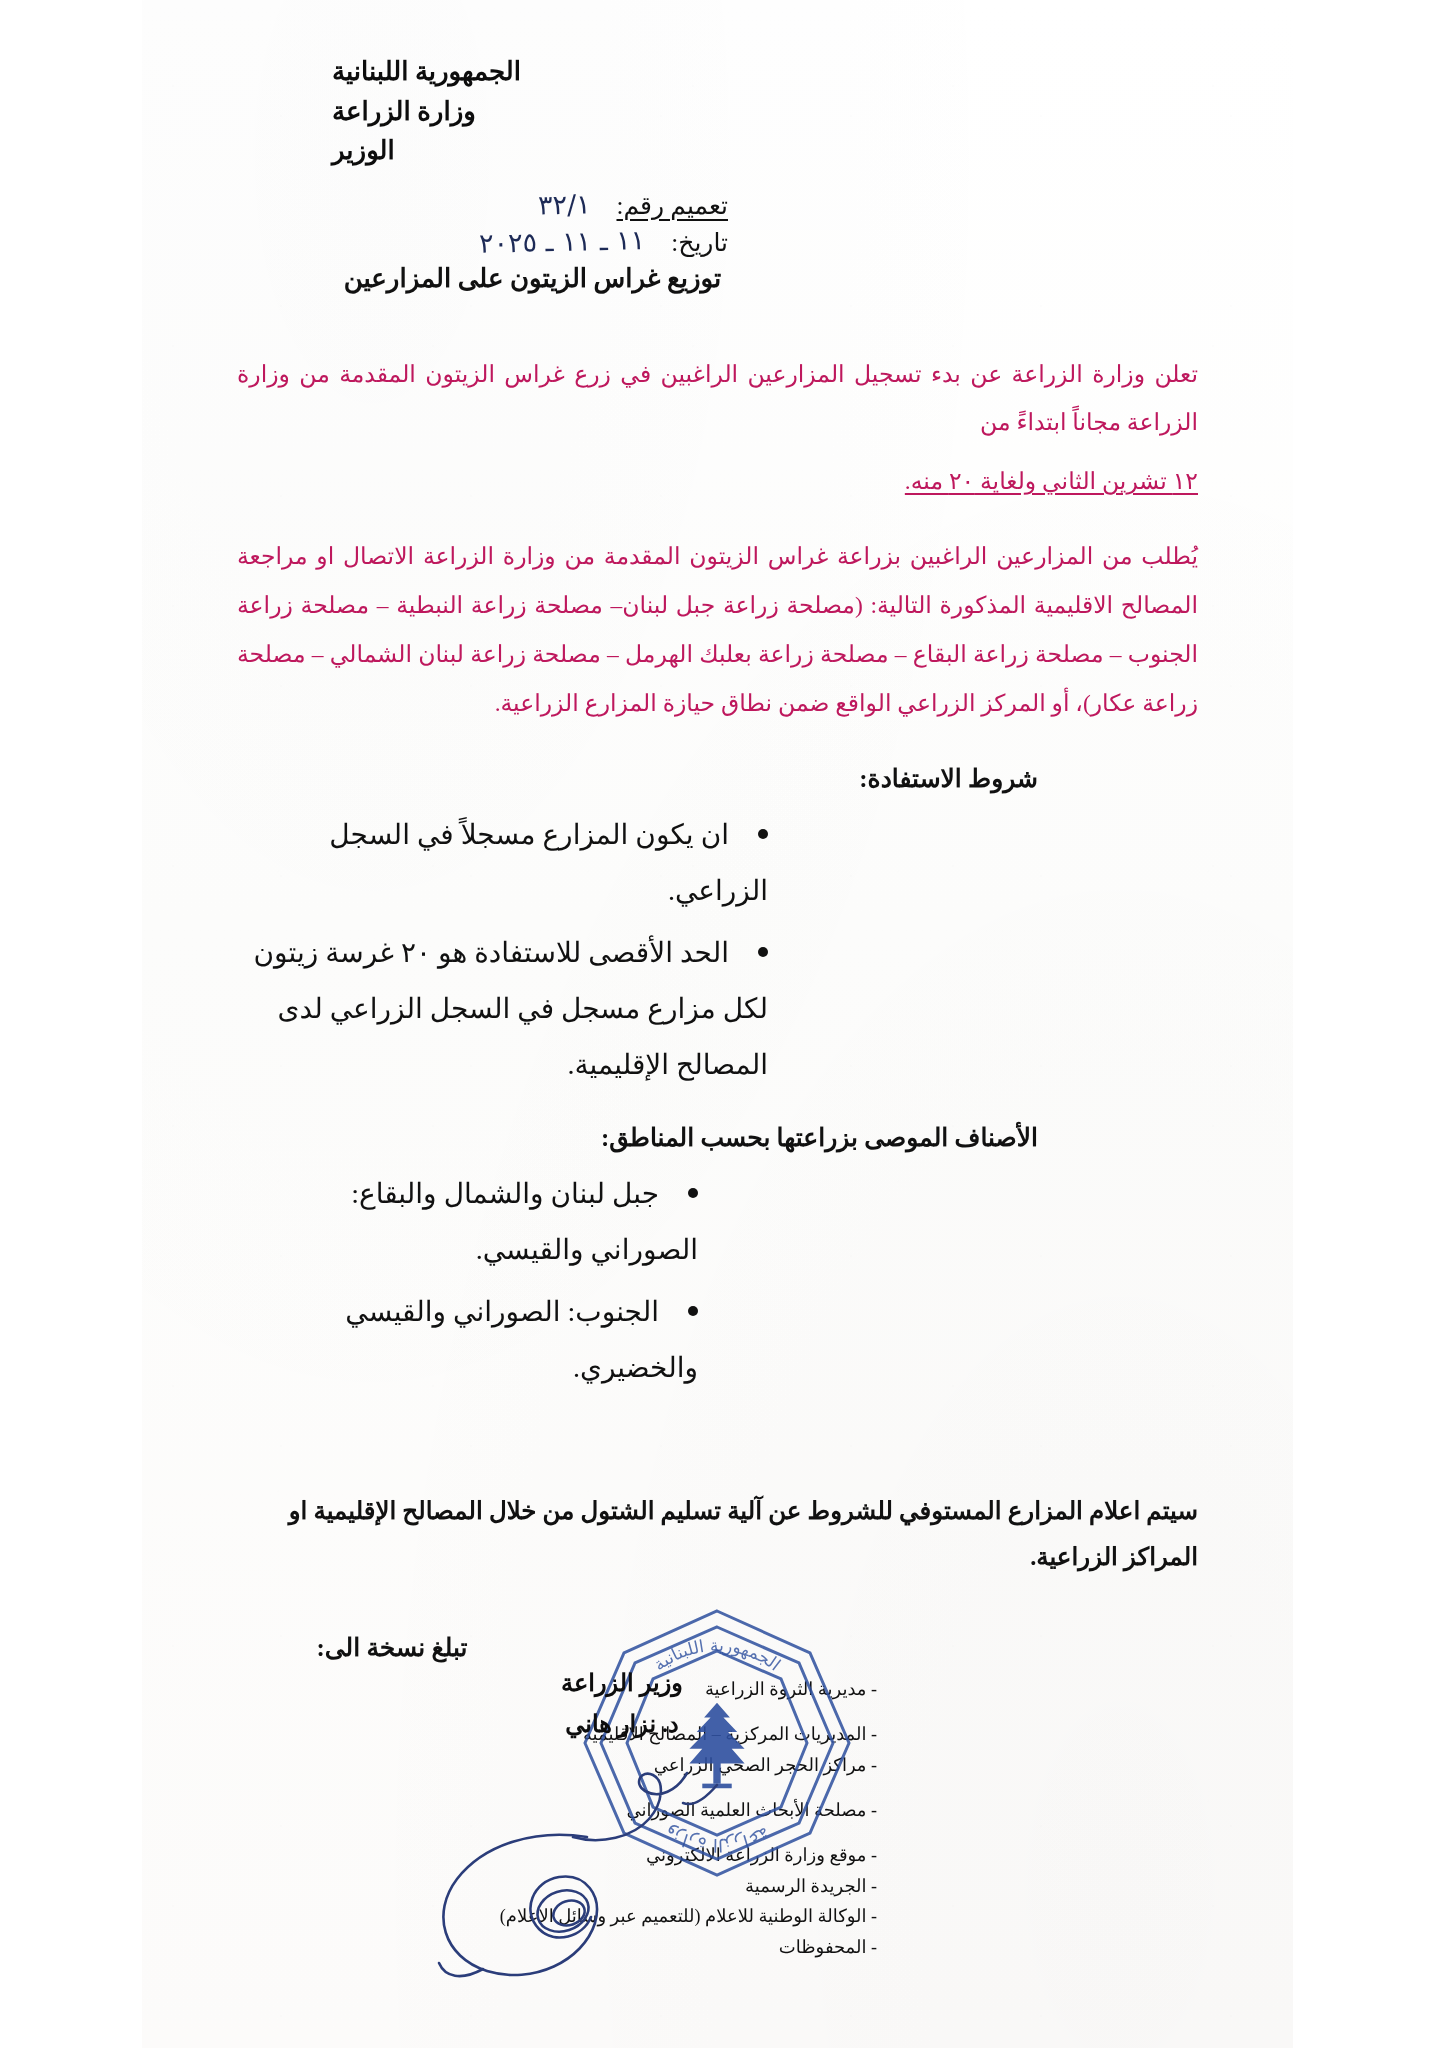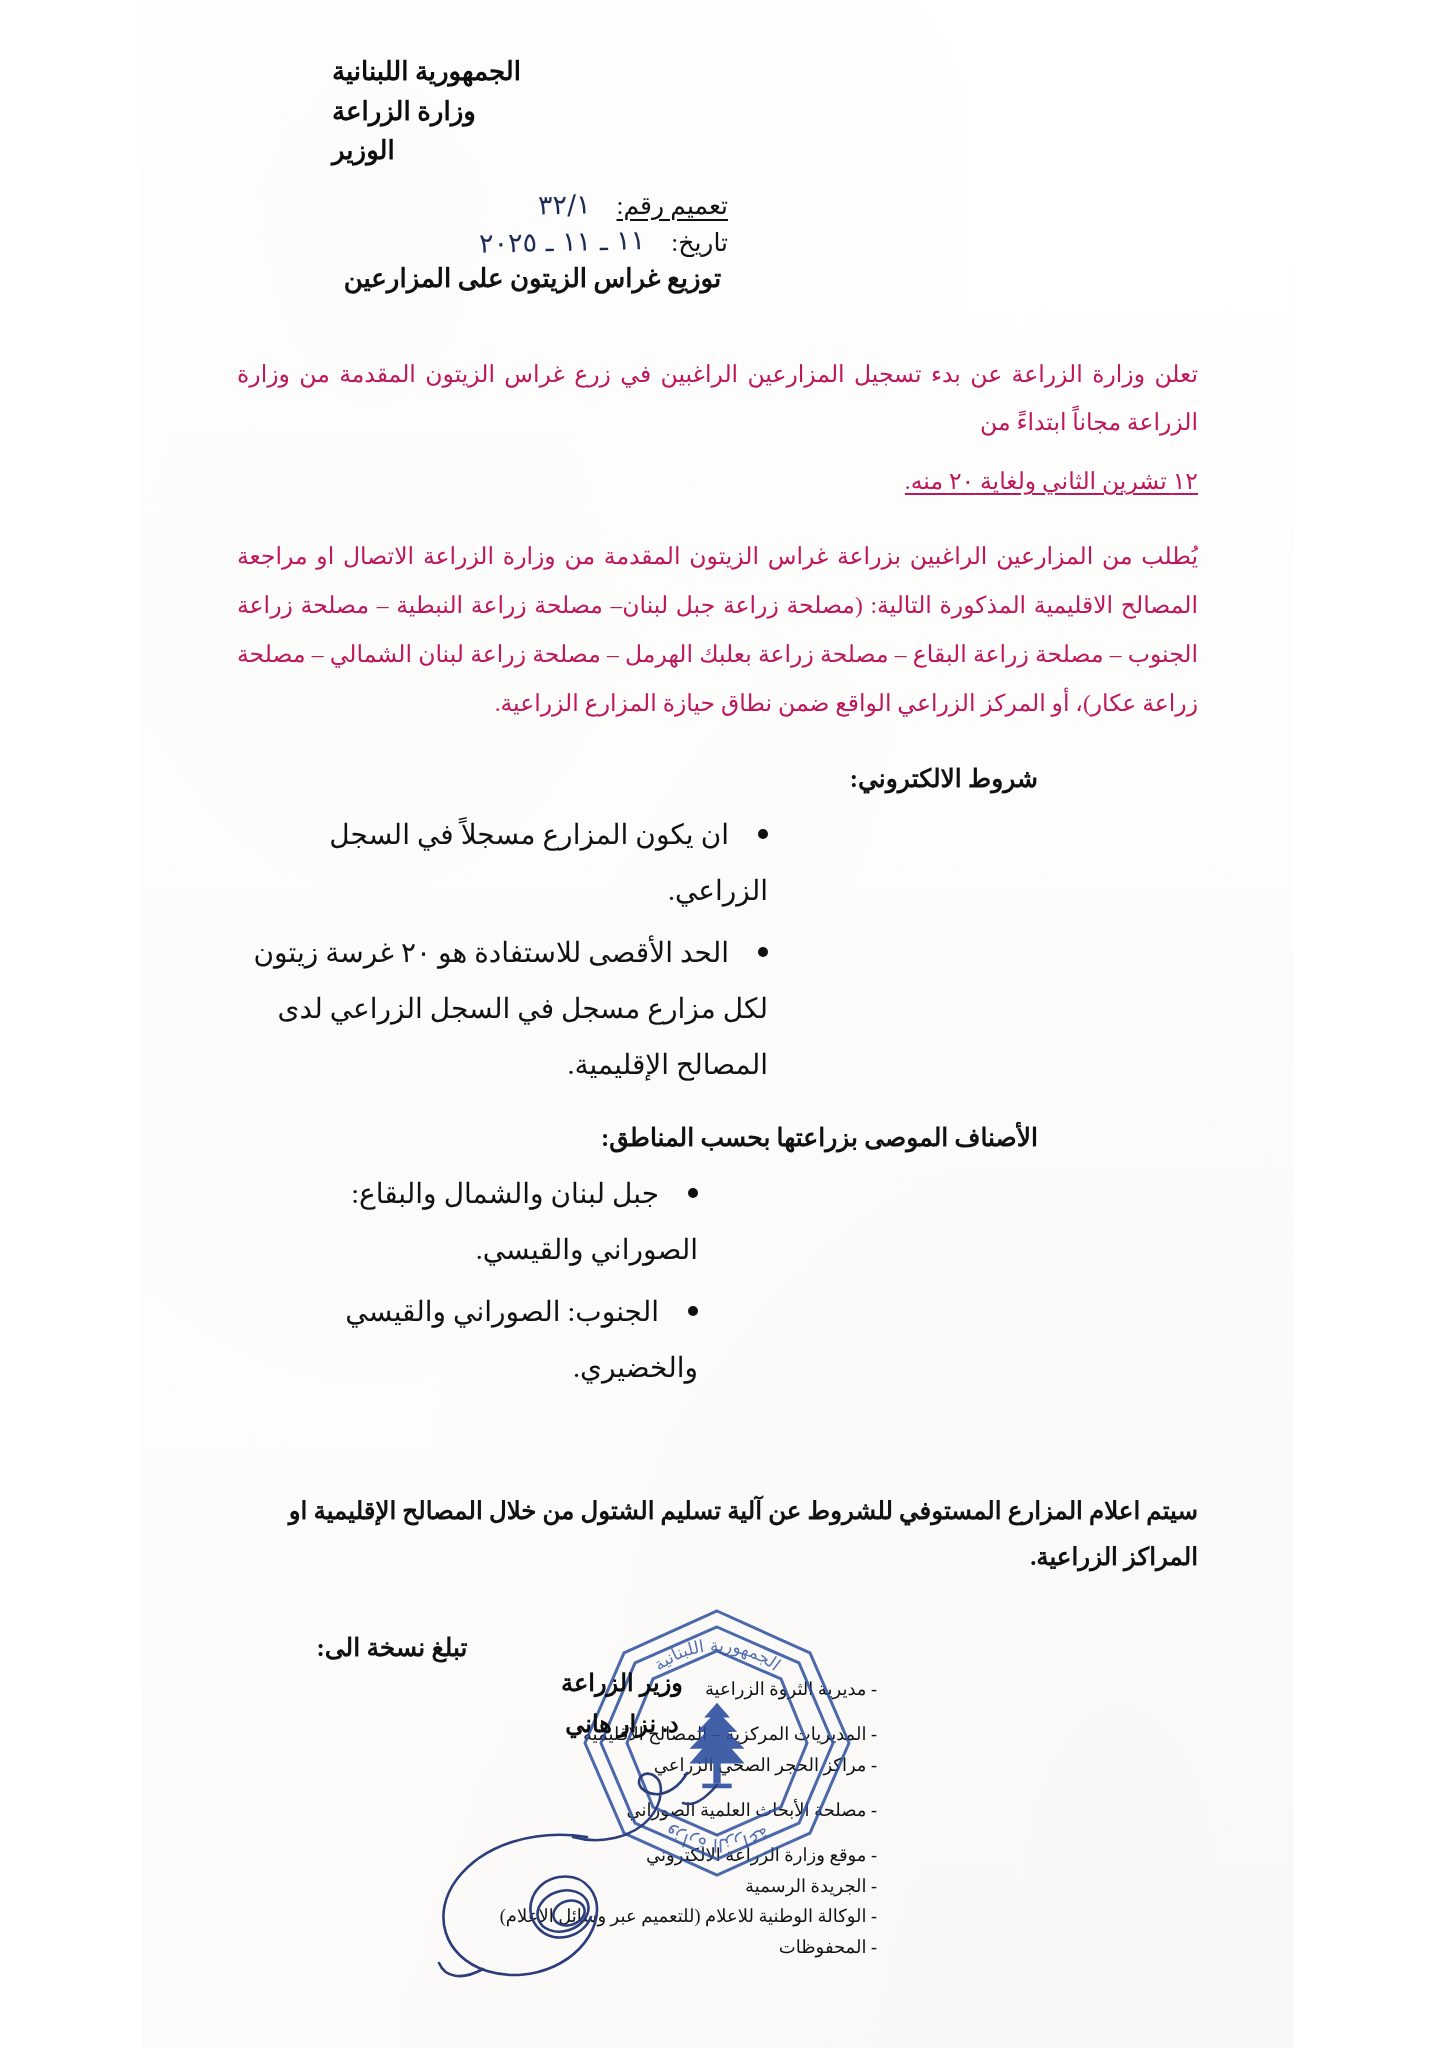--- a/index.html
+++ b/index.html
@@ -267,21 +267,21 @@
     <div class="body-block">
       <p class="para compact">
         <span>تعلن وزارة الزراعة عن بدء تسجيل المزارعين الراغبين في زرع غراس الزيتون المقدمة من وزارة الزراعة مجاناً ابتداءً من</span>
       </p>
       <p class="para">
         <span class="u">١٢ تشرين الثاني ولغاية ٢٠ منه.</span>
       </p>
 
       <p class="para">يُطلب من المزارعين الراغبين بزراعة غراس الزيتون المقدمة من وزارة الزراعة الاتصال او مراجعة المصالح الاقليمية المذكورة التالية: (مصلحة زراعة جبل لبنان– مصلحة زراعة النبطية – مصلحة زراعة الجنوب – مصلحة زراعة البقاع – مصلحة زراعة بعلبك الهرمل – مصلحة زراعة لبنان الشمالي – مصلحة زراعة عكار)، أو المركز الزراعي الواقع ضمن نطاق حيازة المزارع الزراعية.</p>
 
-      <div class="section-head">شروط الالكتروني:</div>
+      <div class="section-head">شروط الاستفادة:</div>
       <ul class="bullets indent-a">
         <li>
           <span class="bul"></span>
           <span>ان يكون المزارع مسجلاً في السجل الزراعي.</span>
         </li>
         <li>
           <span class="bul"></span>
           <span>الحد الأقصى للاستفادة هو ٢٠ غرسة زيتون لكل مزارع مسجل في السجل الزراعي لدى المصالح الإقليمية.</span>
         </li>
       </ul>

